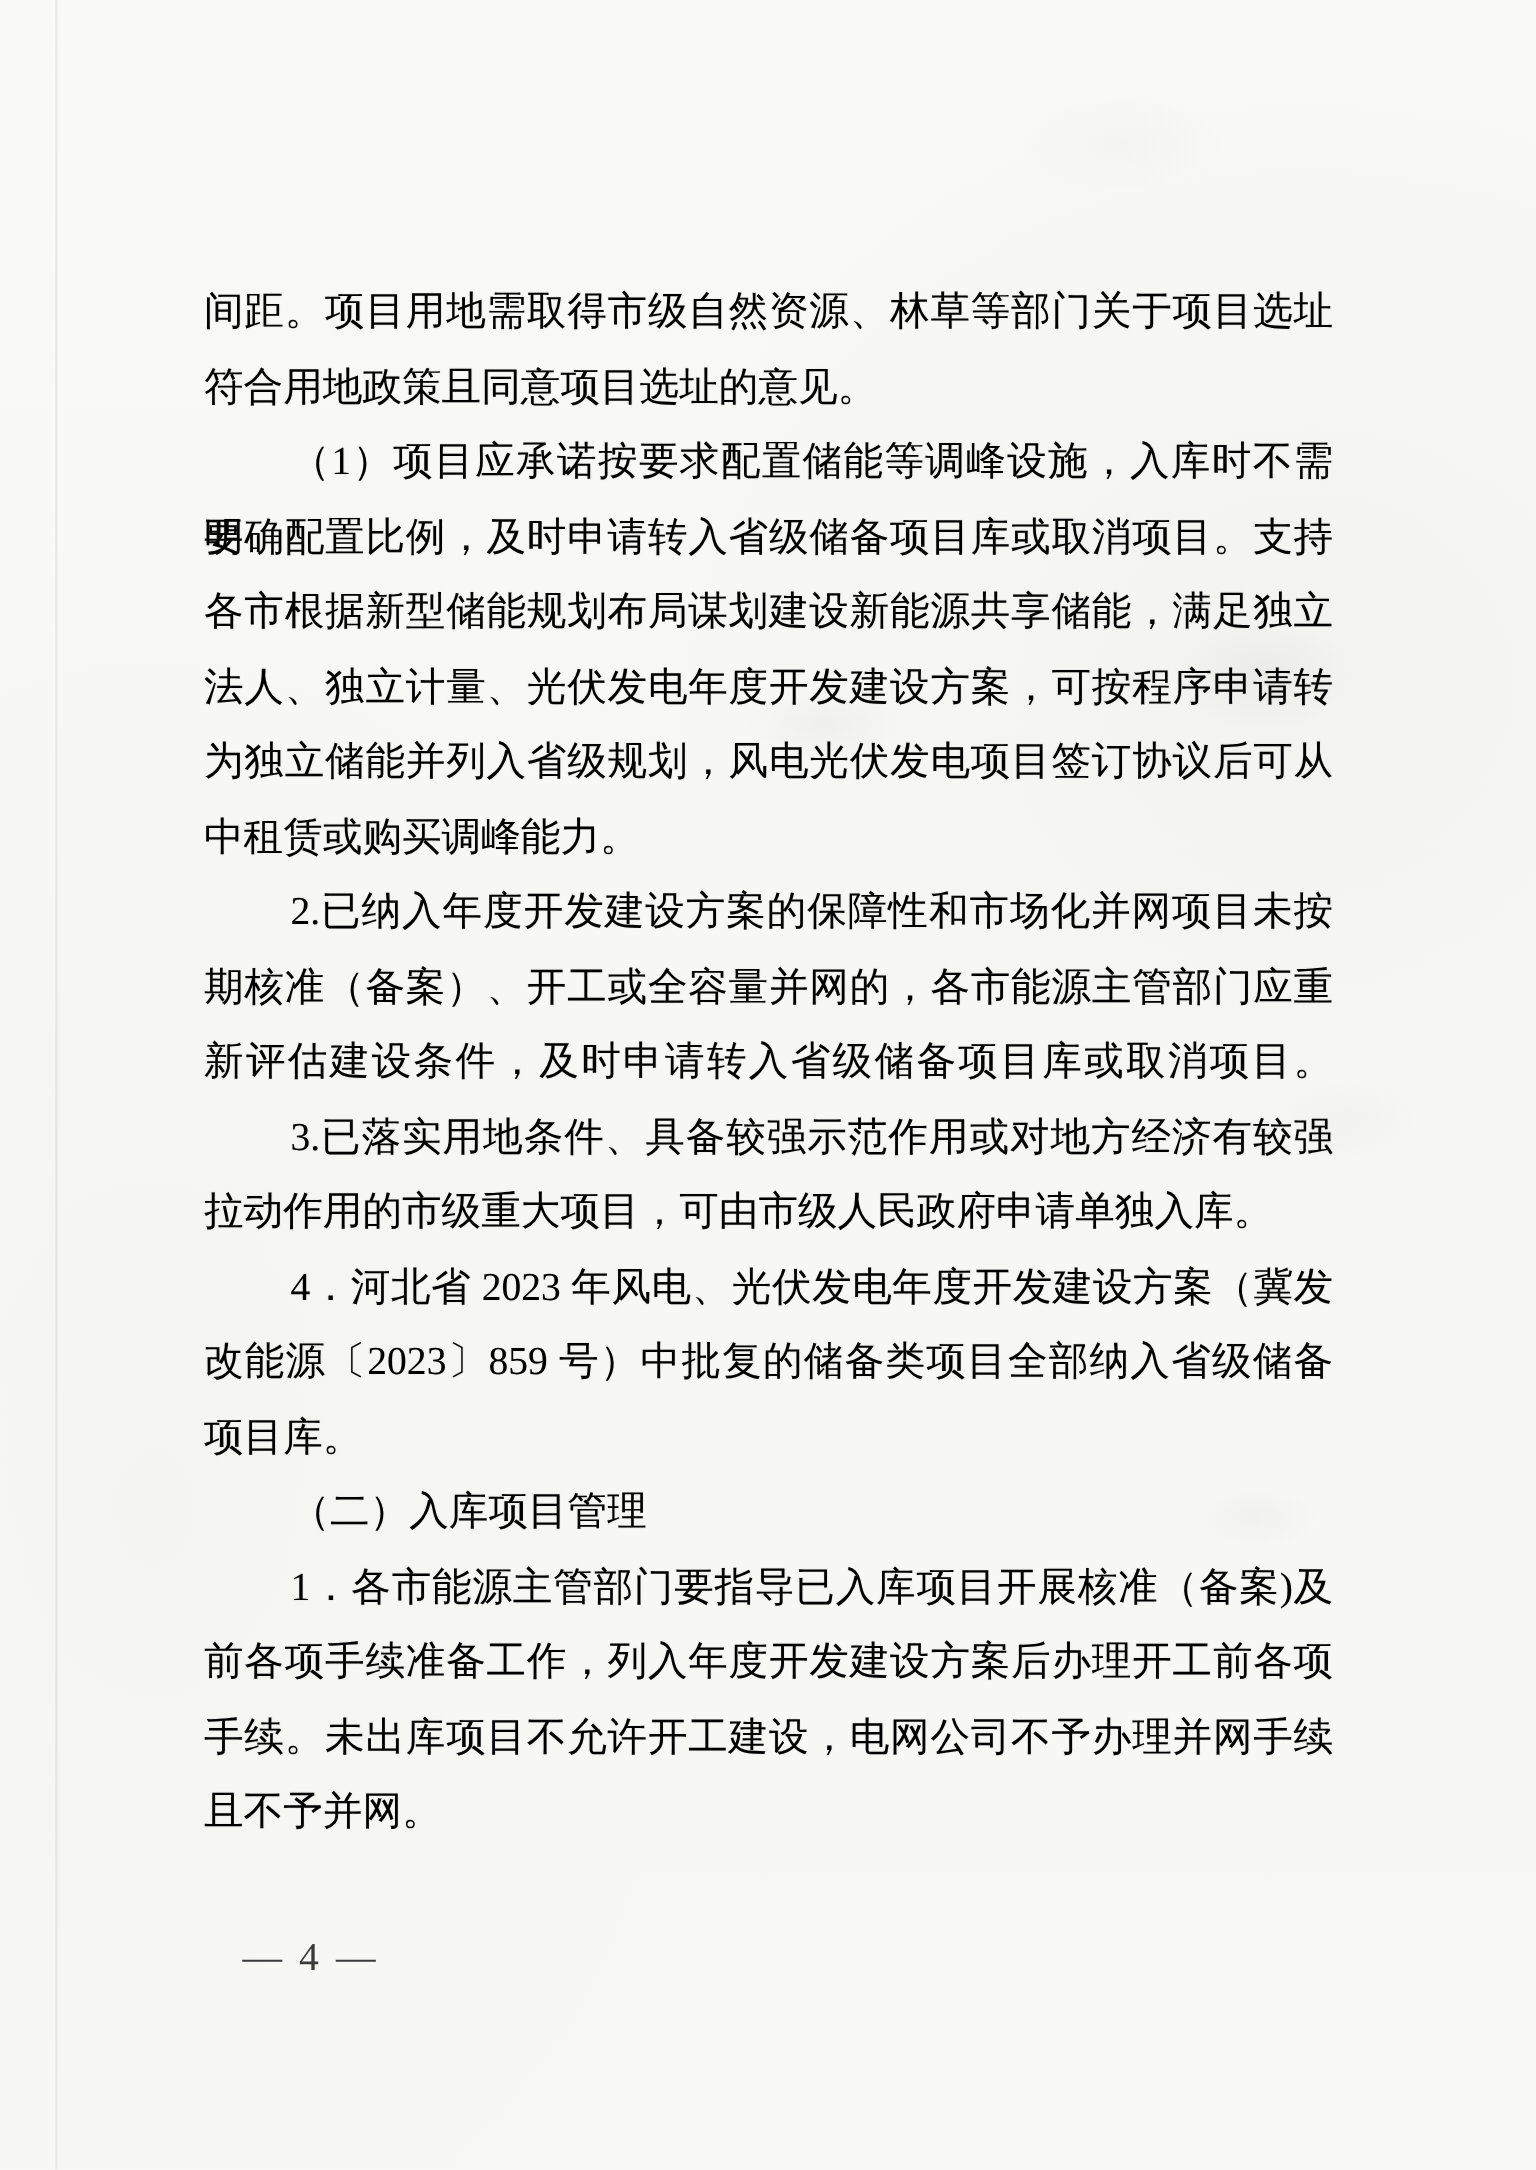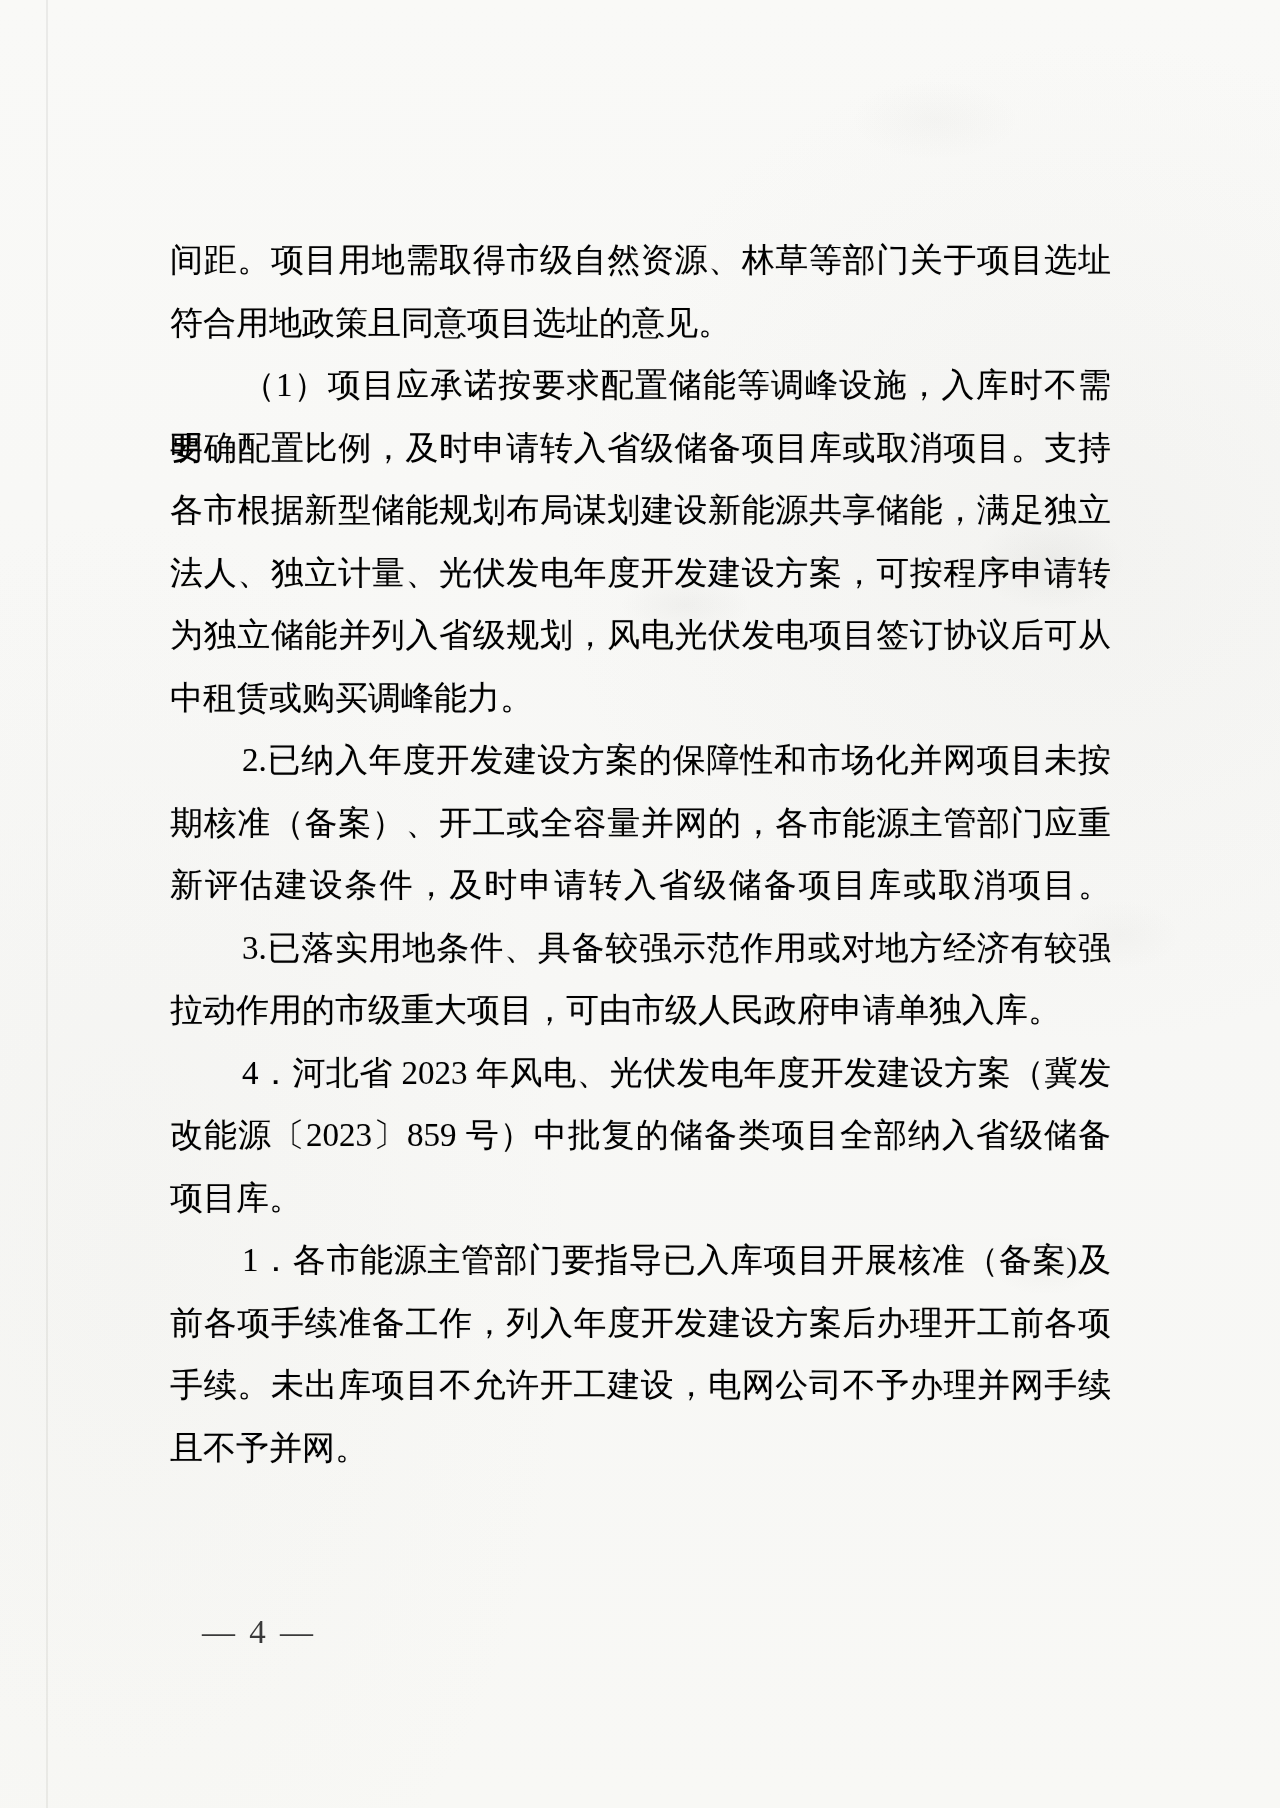--- a/index.html
+++ b/index.html
@@ -101,19 +101,20 @@
   <div class="ln j">为独立储能并列入省级规划，风电光伏发电项目签订协议后可从</div>
   <div class="ln">中租赁或购买调峰能力。</div>
   <div class="ln in j">2.已纳入年度开发建设方案的保障性和市场化并网项目未按</div>
   <div class="ln j">期核准（备案）、开工或全容量并网的，各市能源主管部门应重</div>
   <div class="ln j">新评估建设条件，及时申请转入省级储备项目库或取消项目。</div>
   <div class="ln in j">3.已落实用地条件、具备较强示范作用或对地方经济有较强</div>
   <div class="ln">拉动作用的市级重大项目，可由市级人民政府申请单独入库。</div>
   <div class="ln in j">4．河北省 2023 年风电、光伏发电年度开发建设方案（冀发</div>
   <div class="ln j">改能源〔2023〕859 号）中批复的储备类项目全部纳入省级储备</div>
   <div class="ln">项目库。</div>
+  <div class="ln in">（二）入库项目管理</div>
   <div class="ln in j">1．各市能源主管部门要指导已入库项目开展核准（备案)及</div>
   <div class="ln j">前各项手续准备工作，列入年度开发建设方案后办理开工前各项</div>
   <div class="ln j">手续。未出库项目不允许开工建设，电网公司不予办理并网手续</div>
   <div class="ln">且不予并网。</div>
 </div>
 
 <div class="footer">— 4 —</div>
 
 </body></html>

